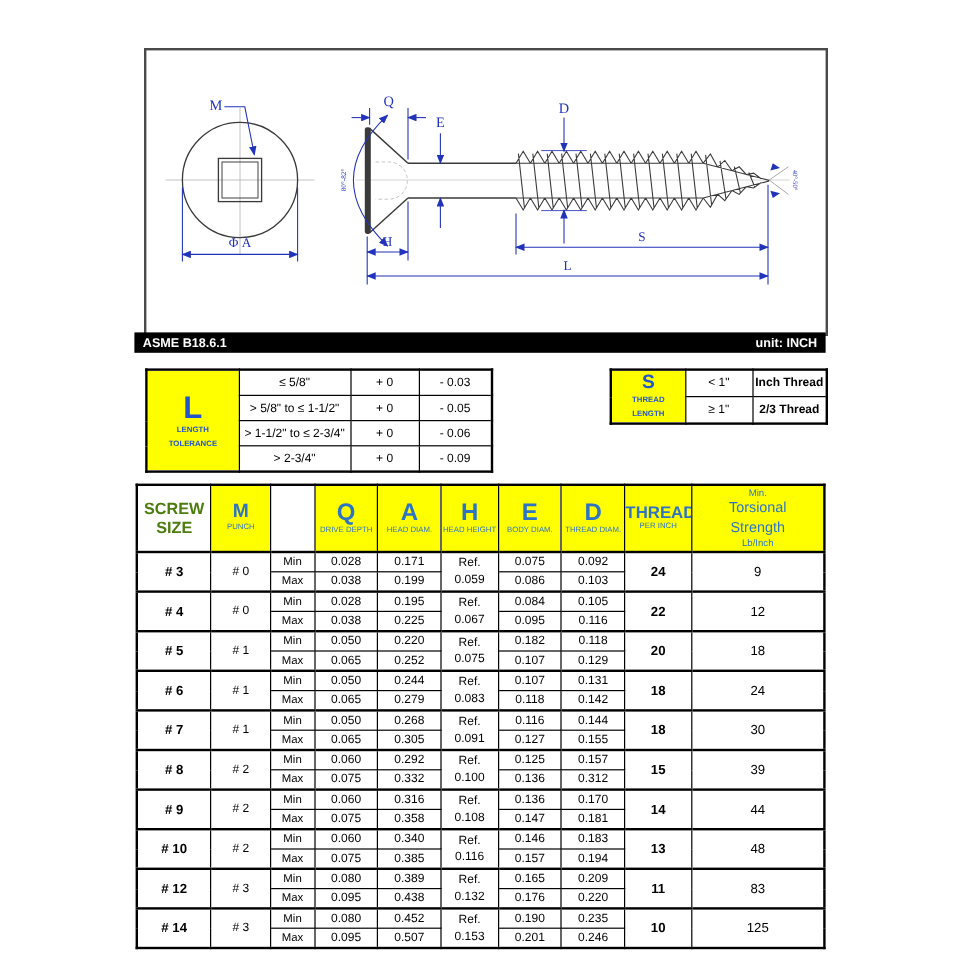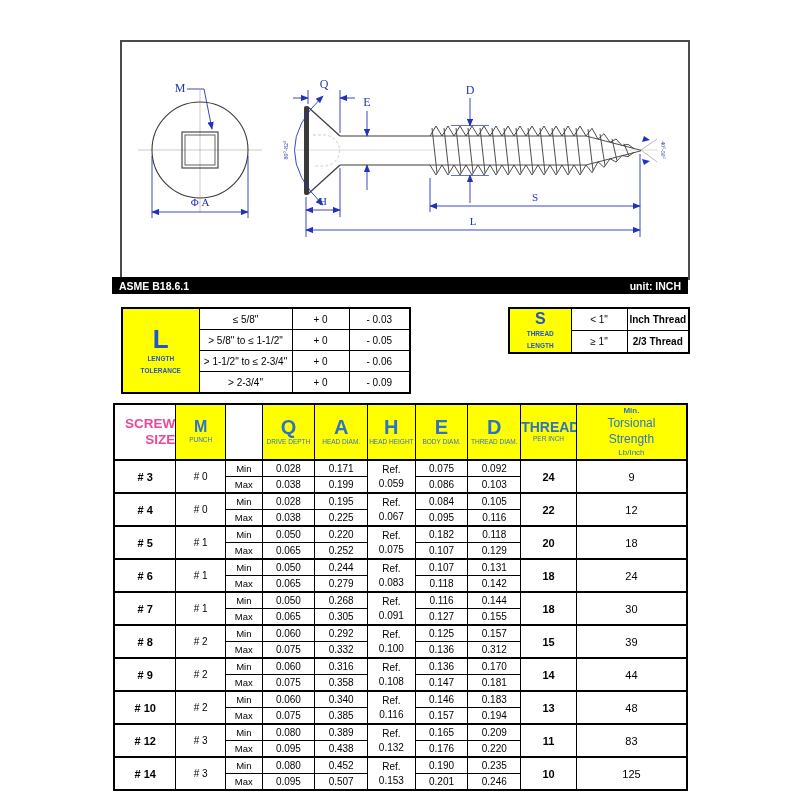--- a/index.html
+++ b/index.html
@@ -34,21 +34,21 @@
   #stable td{height:21px;font-size:10px;}
   #stable .sym{font-size:16px;}
   .boldcell{font-weight:bold;font-size:10.5px;}
 
   
   #maintable{position:absolute;left:113px;top:403px;width:575px;border:2px solid #000;}
   #maintable th{height:54px;background:#FFFF00;}
   #maintable th.white{background:#fff;}
   #maintable .hsym{color:#2e74c4;font-weight:bold;font-size:20px;line-height:1.05;display:block;}
   #maintable .hsmall{color:#2e74c4;font-weight:normal;font-size:6.5px;line-height:1.3;display:block;}
-  #maintable .screwsize{color:#ec4899;font-weight:bold;font-size:13.5px;line-height:1.15;display:block;text-align:right;}
+  #maintable .screwsize{color:#4d7c0f;font-weight:bold;font-size:13.5px;line-height:1.15;display:block;}
   #maintable td{height:15px;font-size:10px;}
   #maintable td.size{font-weight:bold;font-size:11px;}
   #maintable td.punch{font-size:10px;}
   #maintable td.mm{font-size:9.5px;margin-top:32px;}
   #maintable td.tpi{font-weight:bold;font-size:11px;}
   #maintable td.str{font-size:11px;}
   #maintable tr.rmin td{border-top:2px solid #000;}
   #maintable td.hcol div{line-height:14px;}
 </style>
 </head>
@@ -256,21 +256,21 @@
         </th>
         <th>
           <span class="hsym">D</span>
           <span class="hsmall">THREAD DIAM.</span>
         </th>
         <th>
           <span class="hsym" style="font-size:14px">THREAD</span>
           <span class="hsmall">PER INCH</span>
         </th>
         <th>
-          <span class="hsmall" style="font-size:8px;font-weight:bold">Min.</span>
+          <span class="hsmall" style="font-size:8px;font-weight:normal">Min.</span>
           <span class="hsmall" style="font-size:12px">Torsional</span>
           <span class="hsmall" style="font-size:12px">Strength</span>
           <span class="hsmall" style="font-size:8px;font-weight:normal">Lb/Inch</span>
         </th>
       </tr>
     </thead>
     <tbody id="maintable-body">
         <tr class="rmin">
           <td class="size" rowspan="2"># 3</td>
           <td class="punch" rowspan="2"># 0</td>

